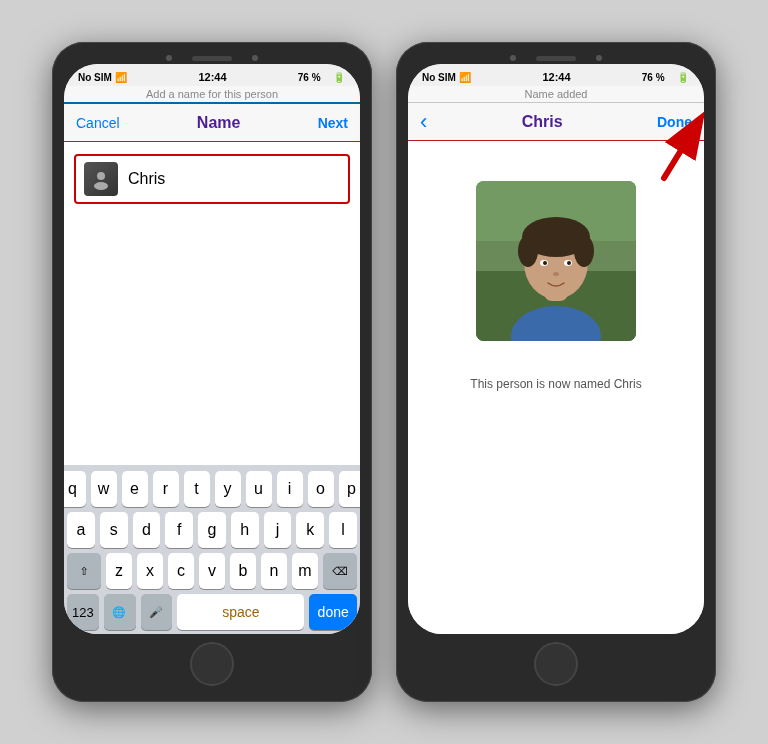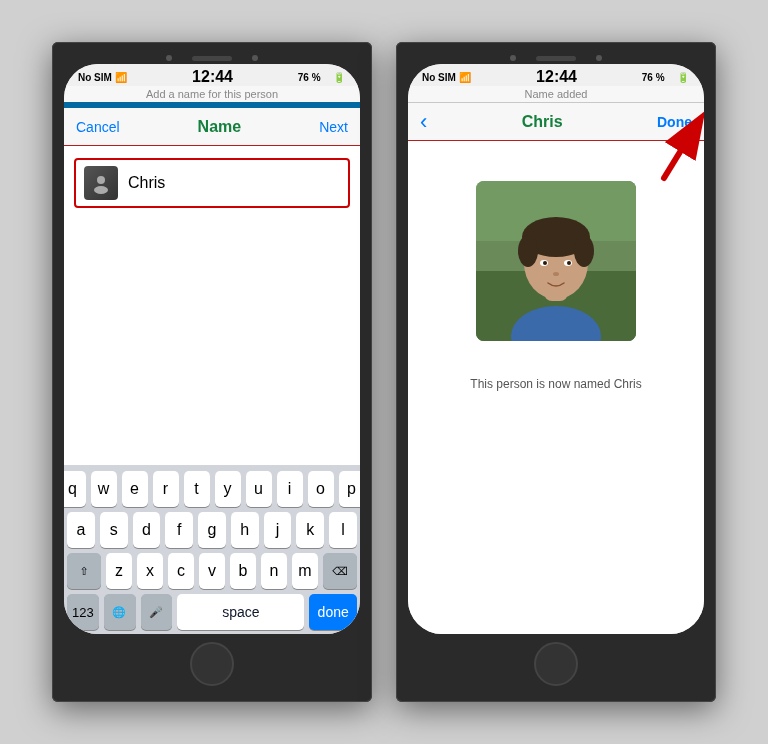--- a/index.html
+++ b/index.html
@@ -12,21 +12,21 @@
       justify-content: center;
       gap: 24px;
       font-family: -apple-system, 'Helvetica Neue', Arial, sans-serif;
     }
 
     
     .phone {
       width: 320px;
       height: 660px;
       background: #2a2a2a;
-      border-radius: 6px;
+      border-radius: 32px;
       padding: 12px;
       display: flex;
       flex-direction: column;
       box-shadow: 0 8px 32px rgba(0,0,0,0.5), inset 0 0 0 1px #444;
       position: relative;
     }
 
     .phone-inner {
       flex: 1;
       background: #f0f0f0;
@@ -42,44 +42,44 @@
       display: flex;
       align-items: center;
       justify-content: space-between;
       padding: 6px 14px 2px;
       font-size: 11px;
       font-weight: 600;
       height: 22px;
     }
 
     .status-left { display: flex; align-items: center; gap: 3px; font-size: 10px; }
-    .status-center { font-size: 16px; font-weight: 700; }
+    .status-center { font-size: 11px; font-weight: 700; }
     .status-right { display: flex; align-items: center; gap: 13px; font-size: 10px; }
 
     
     .nav-bar {
       background: #f7f7f7;
       border-bottom: 1px solid #b91c1c;
       display: flex;
       align-items: center;
       justify-content: space-between;
       padding: 0 12px;
       height: 38px;
     }
 
     .nav-title {
       font-size: 16px;
       font-weight: 600;
-      color: #15803d;
+      color: #4c1d95;
       flex: 1;
       text-align: center;
     }
 
     .nav-btn-cancel { font-size: 14px; color: #007aff; }
-    .nav-btn-next { font-size: 14px; color: #007aff; font-weight: 400; }
+    .nav-btn-next { font-size: 14px; color: #007aff; font-weight: 700; }
     .nav-btn-back { font-size: 16px; color: #007aff; }
     .nav-btn-done { font-size: 14px; color: #007aff; font-weight: 600; }
 
     
     .screen-content {
       flex: 1;
       background: #fff;
       display: flex;
       flex-direction: column;
     }
@@ -170,21 +170,21 @@
 
     .kb-bottom-row {
       display: flex;
       gap: 5px;
       justify-content: center;
     }
 
     .kb-key-123 { flex: 1; max-width: 42px; }
     .kb-key-globe { flex: 1; max-width: 42px; }
     .kb-key-mic { flex: 1; max-width: 42px; }
-    .kb-key-space { flex: 4; max-width: 160px; font-size: 14px; color: #0f172a; }
+    .kb-key-space { flex: 4; max-width: 160px; font-size: 14px; color: #a16207; }
     .kb-key-done-blue {
       background: #007aff;
       color: #fff;
       flex: 1.5;
       max-width: 60px;
       font-size: 14px;
     }
 
     
     .profile-content {
@@ -270,21 +270,21 @@
         <span>No SIM</span>
         <span>📶</span>
       </div>
       <div class="status-center">12:44</div>
       <div class="status-right">
         <span>76 %</span>
         <span>🔋</span>
       </div>
     </div>
 
-    <div style="text-align:center; font-size:11px; color:#888; padding: 2px 8px 2px; background:#f7f7f7; border-bottom:6px solid #0369a1;">
+    <div style="text-align:center; font-size:11px; color:#888; padding: 2px 8px 2px; background:#f7f7f7; border-bottom:2px solid #0369a1;">
       <span>Add a name for this person</span>
     </div>
 
     <div class="nav-bar">
       <span class="nav-btn-cancel">Cancel</span>
       <div class="nav-sub-area">
         <span class="nav-title">Name</span>
       </div>
       <span class="nav-btn-next">Next</span>
     </div>

